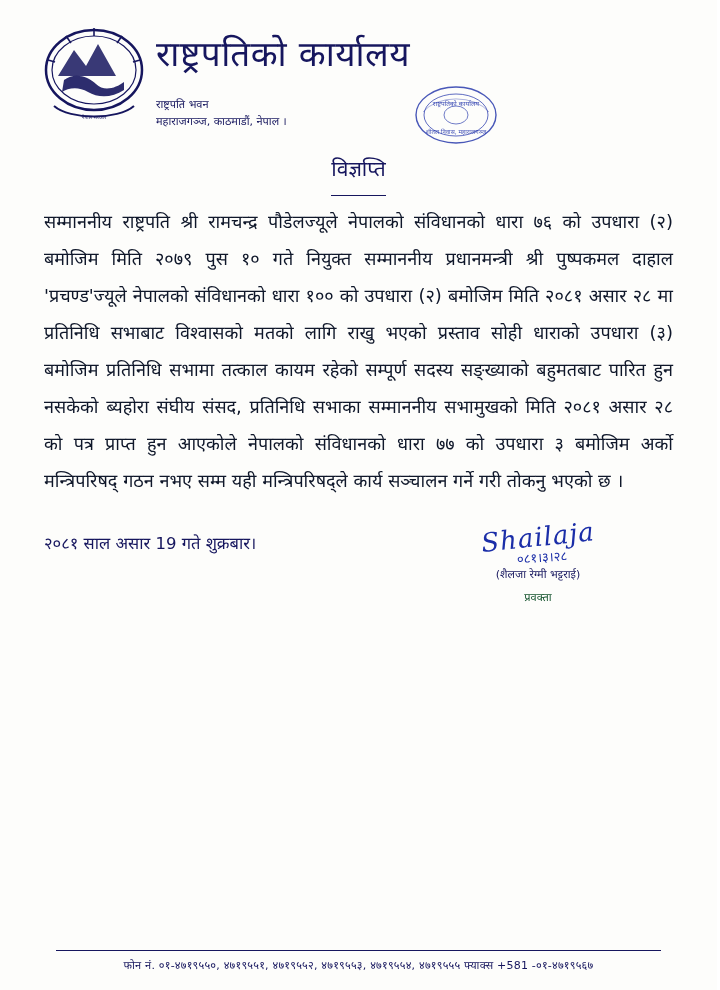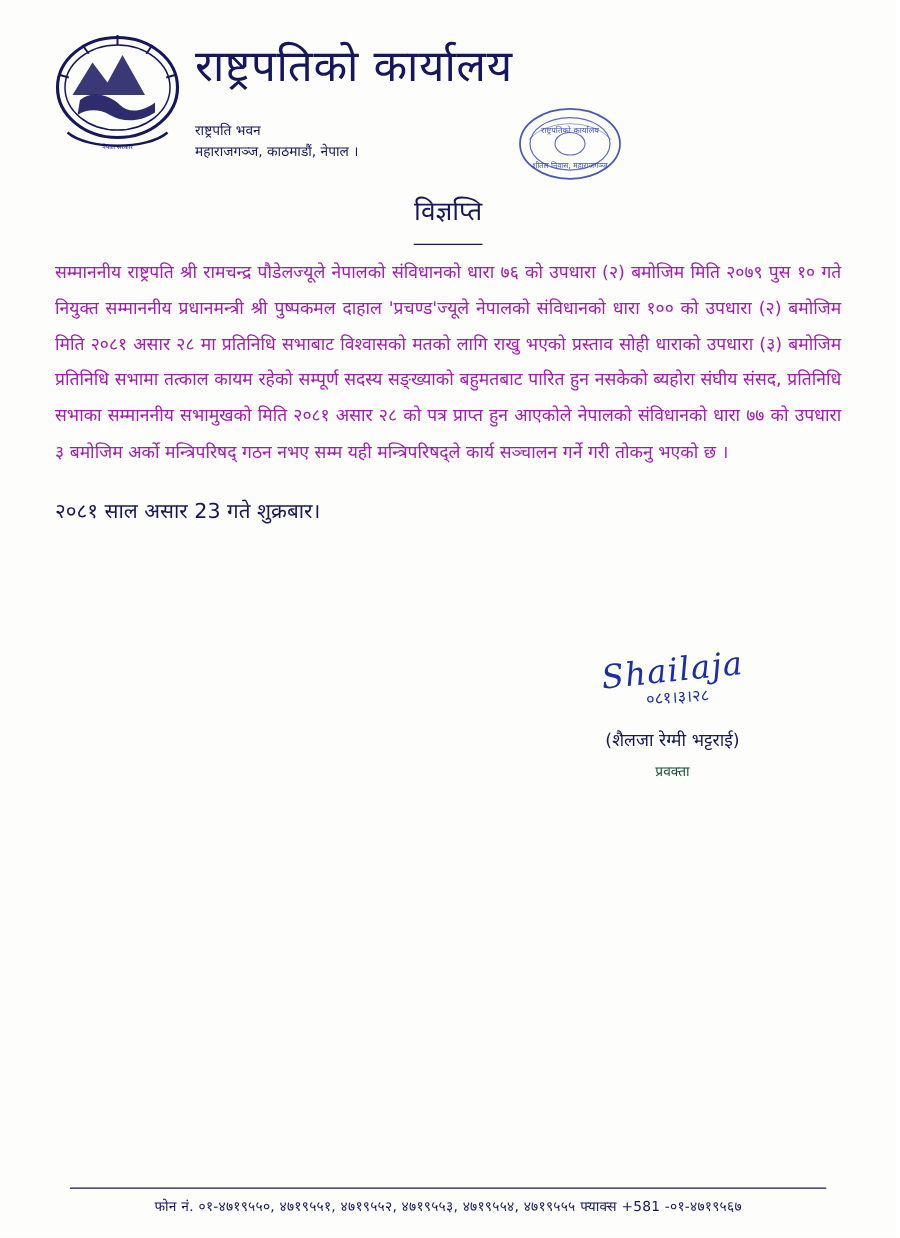--- a/index.html
+++ b/index.html
@@ -77,26 +77,26 @@
     color: #16165e;
     margin-bottom: 22px;
     position: relative;
     display: block;
   }
   .notice-title span.u {
     border-bottom: 1.6px solid #16165e;
     padding-bottom: 14px;
   }
   .para {
-    font-size: 14px;
+    font-size: 18px;
     line-height: 2.05;
     text-align: justify;
     text-justify: inter-word;
-    color: #a21caf;
-    margin: 0 0 16px 0;
+    color: #0f172a;
+    margin: 0 0 28px 0;
   }
   .date-line {
     font-size: 16.5px;
     line-height: 2.0;
     color: #16165e;
     margin-top: 14px;
   }
 
   
   .sign-block {
@@ -117,23 +117,22 @@
     line-height: 34px;
   }
   .sign-date {
     font-size: 13px;
     color: #1b2ea8;
     transform: rotate(-4deg);
     margin-top: -6px;
     margin-left: 8px;
   }
   .sign-name {
-    font-size: 14px;
-    color: #16165e;
-    margin-top: 16px;
+    font-size: 11px;
+    color: #16165e;
   }
   .sign-role {
     font-size: 11px;
     color: #14532d;
     margin-top: 8px;
   }
 
   
   .footer {
     position: absolute;
@@ -202,21 +201,21 @@
     </div>
   </div>
 
   <div class="content">
     <div class="notice-title">
       <span class="u">विज्ञप्ति</span>
     </div>
 
     <p class="para">सम्माननीय राष्ट्रपति श्री रामचन्द्र पौडेलज्यूले नेपालको संविधानको धारा ७६ को उपधारा (२) बमोजिम मिति २०७९ पुस १० गते नियुक्त सम्माननीय प्रधानमन्त्री श्री पुष्पकमल दाहाल 'प्रचण्ड'ज्यूले नेपालको संविधानको धारा १०० को उपधारा (२) बमोजिम मिति २०८१ असार २८ मा प्रतिनिधि सभाबाट विश्वासको मतको लागि राखु भएको प्रस्ताव सोही धाराको उपधारा (३) बमोजिम प्रतिनिधि सभामा तत्काल कायम रहेको सम्पूर्ण सदस्य सङ्ख्याको बहुमतबाट पारित हुन नसकेको ब्यहोरा संघीय संसद, प्रतिनिधि सभाका सम्माननीय सभामुखको मिति २०८१ असार २८ को पत्र प्राप्त हुन आएकोले नेपालको संविधानको धारा ७७ को उपधारा ३ बमोजिम अर्को मन्त्रिपरिषद् गठन नभए सम्म यही मन्त्रिपरिषद्ले कार्य सञ्चालन गर्ने गरी तोकनु भएको छ ।</p>
 
-    <div class="date-line">२०८१ साल असार 23 गते शुक्रबार।</div>
+    <div class="date-line">२०८१ साल असार 19 गते शुक्रबार।</div>
   </div>
 
   <div class="sign-block">
     <div class="signature">Shailaja</div>
     <div class="sign-date">०८१।३।२८</div>
     <div class="sign-name">(शैलजा रेग्मी भट्टराई)</div>
     <div class="sign-role">प्रवक्ता</div>
   </div>
 
   <div class="footer">

